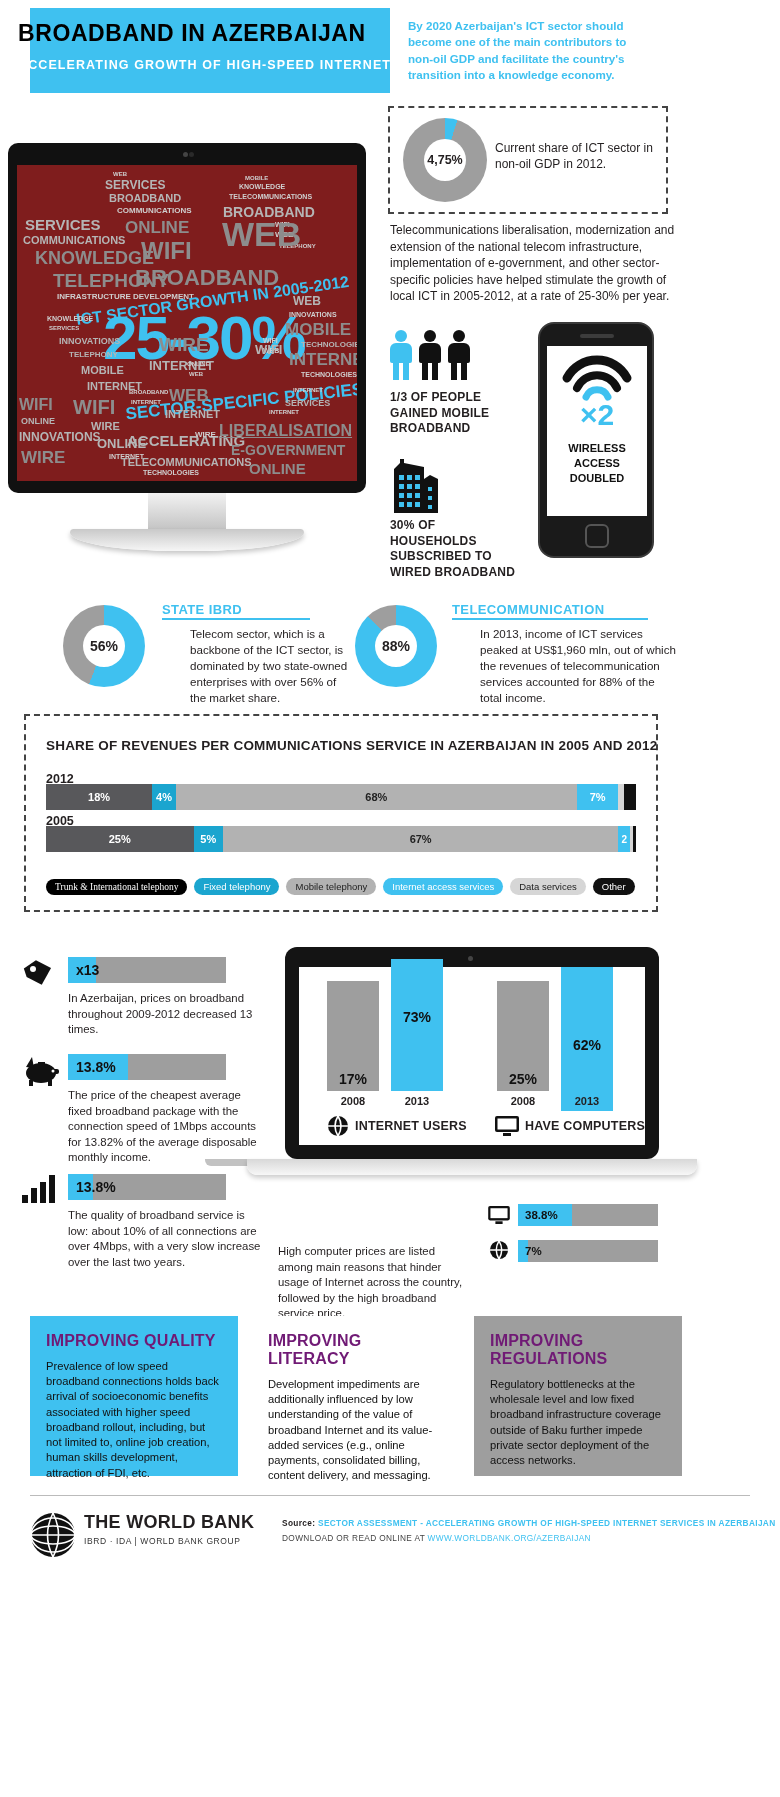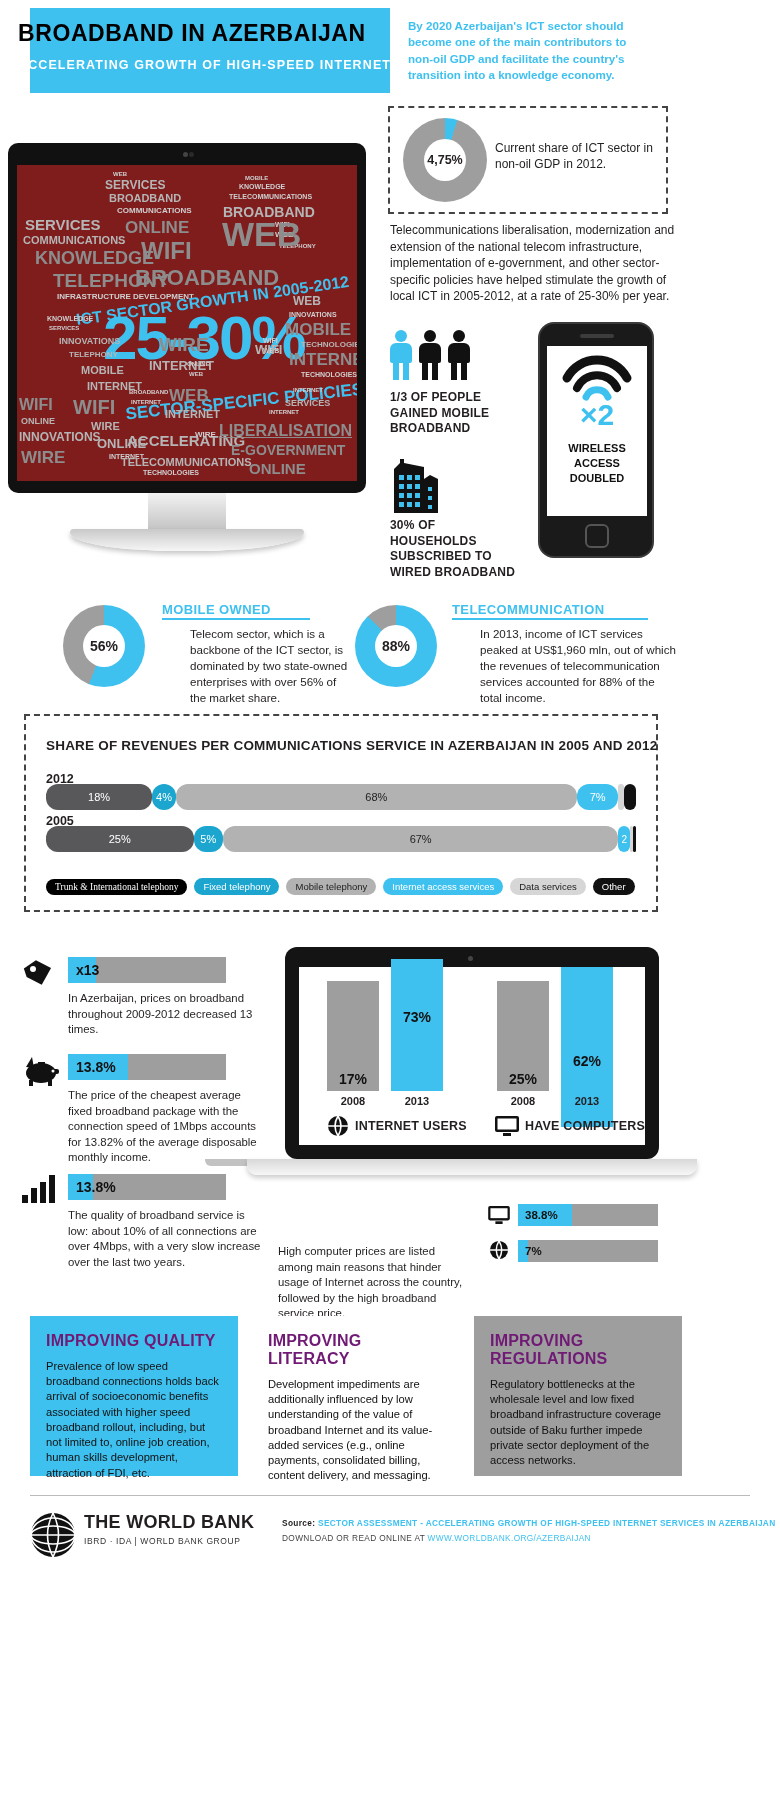--- a/index.html
+++ b/index.html
@@ -117,21 +117,21 @@
   .pct-title { position:absolute; font-size:13px; font-weight:bold; color:#3fc1f0; letter-spacing:.4px; }
   .pct-rule { position:absolute; height:2px; background:#3fc1f0; }
   .pct-body { position:absolute; font-size:11.6px; line-height:1.38;margin-left:28px; }
 
   
   .rev-box { left: 24px; top: 714px; width: 634px; height: 198px; }
   .rev-title { position:absolute; left:46px; top:738px; font-size:13.5px; font-weight:bold; letter-spacing:.2px; }
   .yr { position:absolute; font-size:12.5px; font-weight:bold; }
   .stack { position:absolute; height:26px; display:flex; }
   .seg { height:100%; display:flex; align-items:center; justify-content:center;
-         font-size:11px; font-weight:normal;border-radius:12px; }
+         font-size:11px; font-weight:bold; }
   .legend { position:absolute; left:46px; top:878px; display:flex; gap:7px; align-items:center; }
   .chip { border-radius:11px; padding:3px 9px; font-size:9.5px; white-space:nowrap; }
 
   
   .statbar-wrap { position:absolute; }
   .statbar { position:absolute; height:26px; background:#9e9e9e; }
   .statbar .fill { position:absolute; left:0; top:0; height:100%; background:#3fc1f0; }
   .statbar .lab { position:absolute; left:8px; top:0; height:100%; display:flex; align-items:center;
                   font-size:14px; font-weight:bold; color:#111; }
   .stattext { position:absolute; font-size:11.4px; line-height:1.36; width:200px; }
@@ -325,21 +325,21 @@
       </svg>
       <div class="x2">×2</div>
       <div class="phone-cap">WIRELESS ACCESS DOUBLED</div>
     </div>
     <div class="phone-home"></div>
   </div>
 
   <div class="donut" style="left:63px; top:605px; width:82px; height:82px;
               background: conic-gradient(#3fc1f0 0 56%, #9e9e9e 56% 100%);"></div>
   <div class="donut-hole" style="left:83px; top:625px; width:42px; height:42px; font-size:14px;">56%</div>
-  <div class="pct-title" style="left:162px; top:602px;">MOBILE OWNED</div>
+  <div class="pct-title" style="left:162px; top:602px;">STATE IBRD</div>
   <div class="pct-rule" style="left:162px; top:618px; width:148px;"></div>
   <div class="pct-body" style="left:162px; top:626px; width:164px;">Telecom sector, which is a backbone of the ICT sector, is dominated by two state-owned enterprises with over 56% of the market share.</div>
 
   <div class="donut" style="left:355px; top:605px; width:82px; height:82px;
               background: conic-gradient(#3fc1f0 0 88%, #9e9e9e 88% 100%);"></div>
   <div class="donut-hole" style="left:375px; top:625px; width:42px; height:42px; font-size:14px;">88%</div>
   <div class="pct-title" style="left:452px; top:602px;">TELECOMMUNICATION</div>
   <div class="pct-rule" style="left:452px; top:618px; width:196px;"></div>
   <div class="pct-body" style="left:452px; top:626px; width:196px;">In 2013, income of ICT services peaked at US$1,960 mln, out of which the revenues of telecommunication services accounted for 88% of the total income.</div>
 
@@ -435,21 +435,21 @@
         <div class="val" style="bottom:66px;">73%</div>
       </div>
       <div class="yr2" style="position:absolute;left:92px;top:128px;width:52px;text-align:center;font-size:11px;font-weight:bold;">2013</div>
 
       <div class="lbar" style="left:198px; top:14px; width:52px; height:110px;">
         <div class="grey" style="height:100%;"></div>
         <div class="val" style="bottom:4px;">25%</div>
       </div>
       <div class="yr2" style="position:absolute;left:198px;top:128px;width:52px;text-align:center;font-size:11px;font-weight:bold;">2008</div>
 
-      <div class="lbar" style="left:262px; top:0px; width:52px; height:160px;">
+      <div class="lbar" style="left:262px; top:0px; width:52px; height:144px;">
         <div class="blue" style="height:100%;"></div>
         <div class="val" style="bottom:58px;">62%</div>
       </div>
       <div class="yr2" style="position:absolute;left:262px;top:128px;width:52px;text-align:center;font-size:11px;font-weight:bold;">2013</div>
 
       <svg width="22" height="22" viewBox="0 0 22 22" style="position:absolute;left:28px;top:148px;">
         <circle cx="11" cy="11" r="10" fill="#111"></circle>
         <path d="M1 11 H21 M11 1 Q5 11 11 21 M11 1 Q17 11 11 21" stroke="#fff" stroke-width="1.6" fill="none"></path>
       </svg>
       <div class="licon-lab" style="left:56px; top:152px;">INTERNET USERS</div>

